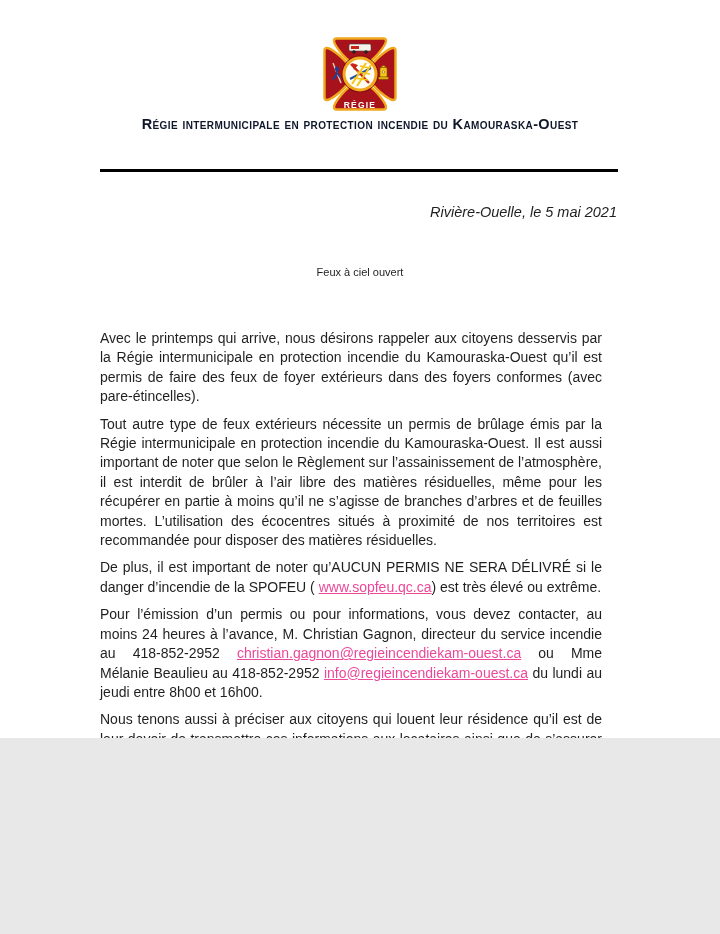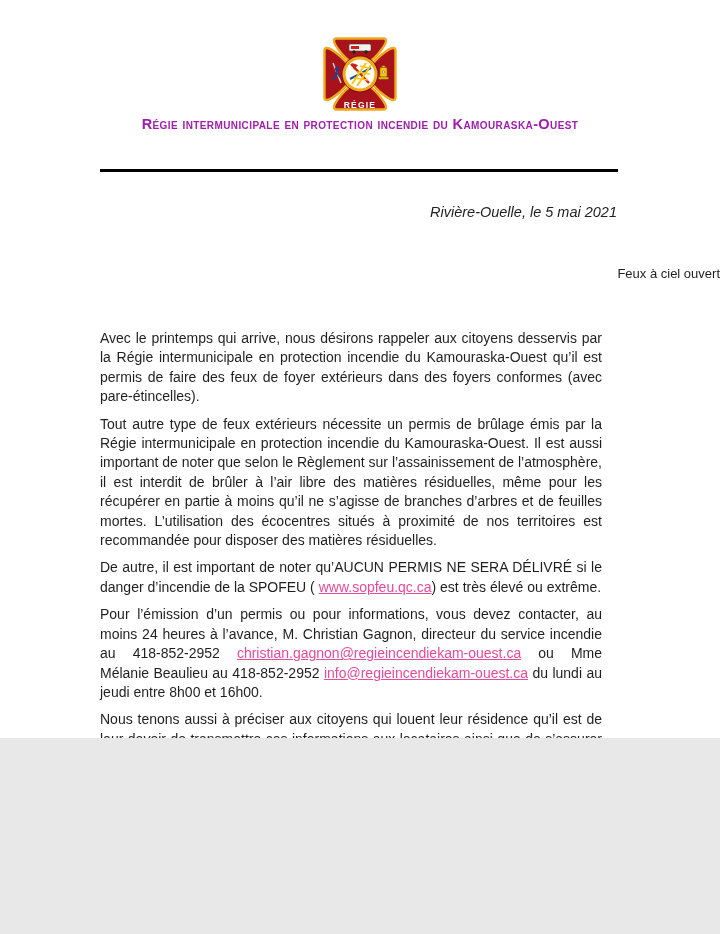--- a/index.html
+++ b/index.html
@@ -15,33 +15,33 @@
   .logo-wrap{
     position:absolute;top:34px;left:50%;transform:translateX(-50%);
     width:104px;height:82px;
   }
   .org-header{
     position:absolute;top:116px;left:0;width:100%;
     text-align:center;
     font-size:14.5px;font-weight:bold;
     font-variant:small-caps;
     letter-spacing:0.4px;
-    color:#a21caf;
+    color:#0f172a;
   }
   .rule{
     position:absolute;top:169px;left:100px;width:518px;height:3px;
     background:#000000;
   }
   .dateline{
     position:absolute;top:204px;left:100px;width:517px;
     text-align:right;font-size:14.5px;font-style:italic;
   }
   .subject{
     position:absolute;top:266px;left:0;width:100%;
-    text-align:right;font-size:13px;
+    text-align:center;font-size:11px;
   }
   .body-text{
     position:absolute;top:329px;left:100px;width:518px;
     font-size:14px;line-height:19.4px;
     text-align:justify;
   }
   .body-text p{margin:0 16px 8px 0;}
   a.doc-link{color:#ec4899;text-decoration:underline;cursor:pointer;}
   .signature-block{position:absolute;left:98px;top:733px;width:300px;}
   .signature-svg{display:block;width:130px;height:60px;margin-left:2px;}
@@ -111,21 +111,21 @@
 
   <div class="rule"></div>
 
   <div class="dateline">Rivière-Ouelle, le 5 mai 2021</div>
 
   <div class="subject">Feux à ciel ouvert</div>
 
   <div class="body-text">
     <p>Avec le printemps qui arrive, nous désirons rappeler aux citoyens desservis par la Régie intermunicipale en protection incendie du Kamouraska-Ouest qu’il est permis de faire des feux de foyer extérieurs dans des foyers conformes (avec pare-étincelles).</p>
     <p>Tout autre type de feux extérieurs nécessite un permis de brûlage émis par la Régie intermunicipale en protection incendie du Kamouraska-Ouest. Il est aussi important de noter que selon le Règlement sur l’assainissement de l’atmosphère, il est interdit de brûler à l’air libre des matières résiduelles, même pour les récupérer en partie à moins qu’il ne s’agisse de branches d’arbres et de feuilles mortes. L’utilisation des écocentres situés à proximité de nos territoires est recommandée pour disposer des matières résiduelles.</p>
-    <p><span>De autre, il est important de noter qu’AUCUN PERMIS NE SERA DÉLIVRÉ si le danger d’incendie de la SPOFEU ( </span><a class="doc-link">www.sopfeu.qc.ca</a><span>) est très élevé ou extrême.</span></p>
+    <p><span>De plus, il est important de noter qu’AUCUN PERMIS NE SERA DÉLIVRÉ si le danger d’incendie de la SPOFEU ( </span><a class="doc-link">www.sopfeu.qc.ca</a><span>) est très élevé ou extrême.</span></p>
     <p><span>Pour l’émission d’un permis ou pour informations, vous devez contacter, au moins 24 heures à l’avance, M. Christian Gagnon, directeur du service incendie au 418-852-2952 </span><a class="doc-link">christian.gagnon@regieincendiekam-ouest.ca</a><span> ou Mme Mélanie Beaulieu au 418-852-2952 </span><a class="doc-link">info@regieincendiekam-ouest.ca</a><span> du lundi au jeudi entre 8h00 et 16h00.</span></p>
     <p>Nous tenons aussi à préciser aux citoyens qui louent leur résidence qu’il est de leur devoir de transmettre ces informations aux locataires ainsi que de s’assurer d’avoir un foyer extérieur conforme muni d’un pare-étincelles.</p>
   </div>
 
   <div class="signature-block">
     <svg class="signature-svg" viewBox="0 0 130 60">
       <g fill="none" stroke="#454a78" stroke-width="1.5" stroke-linecap="round">
         <path d="M4,52 C16,42 26,36 34,34 C28,39 20,46 24,49 C27,51 34,44 42,32 C48,22 56,8 61,7 C65,7 60,20 52,32 C46,41 38,49 40,51 C43,53 47,46 51,44 C53,43 52,47 56,46 C59,45 60,41 63,42 C66,43 65,47 69,46 C72,45 74,42 78,43 C86,45 100,43 116,41"></path>
         <path d="M56,44 C58,30 60,18 61,10" stroke-width="0.9"></path>
       </g>

